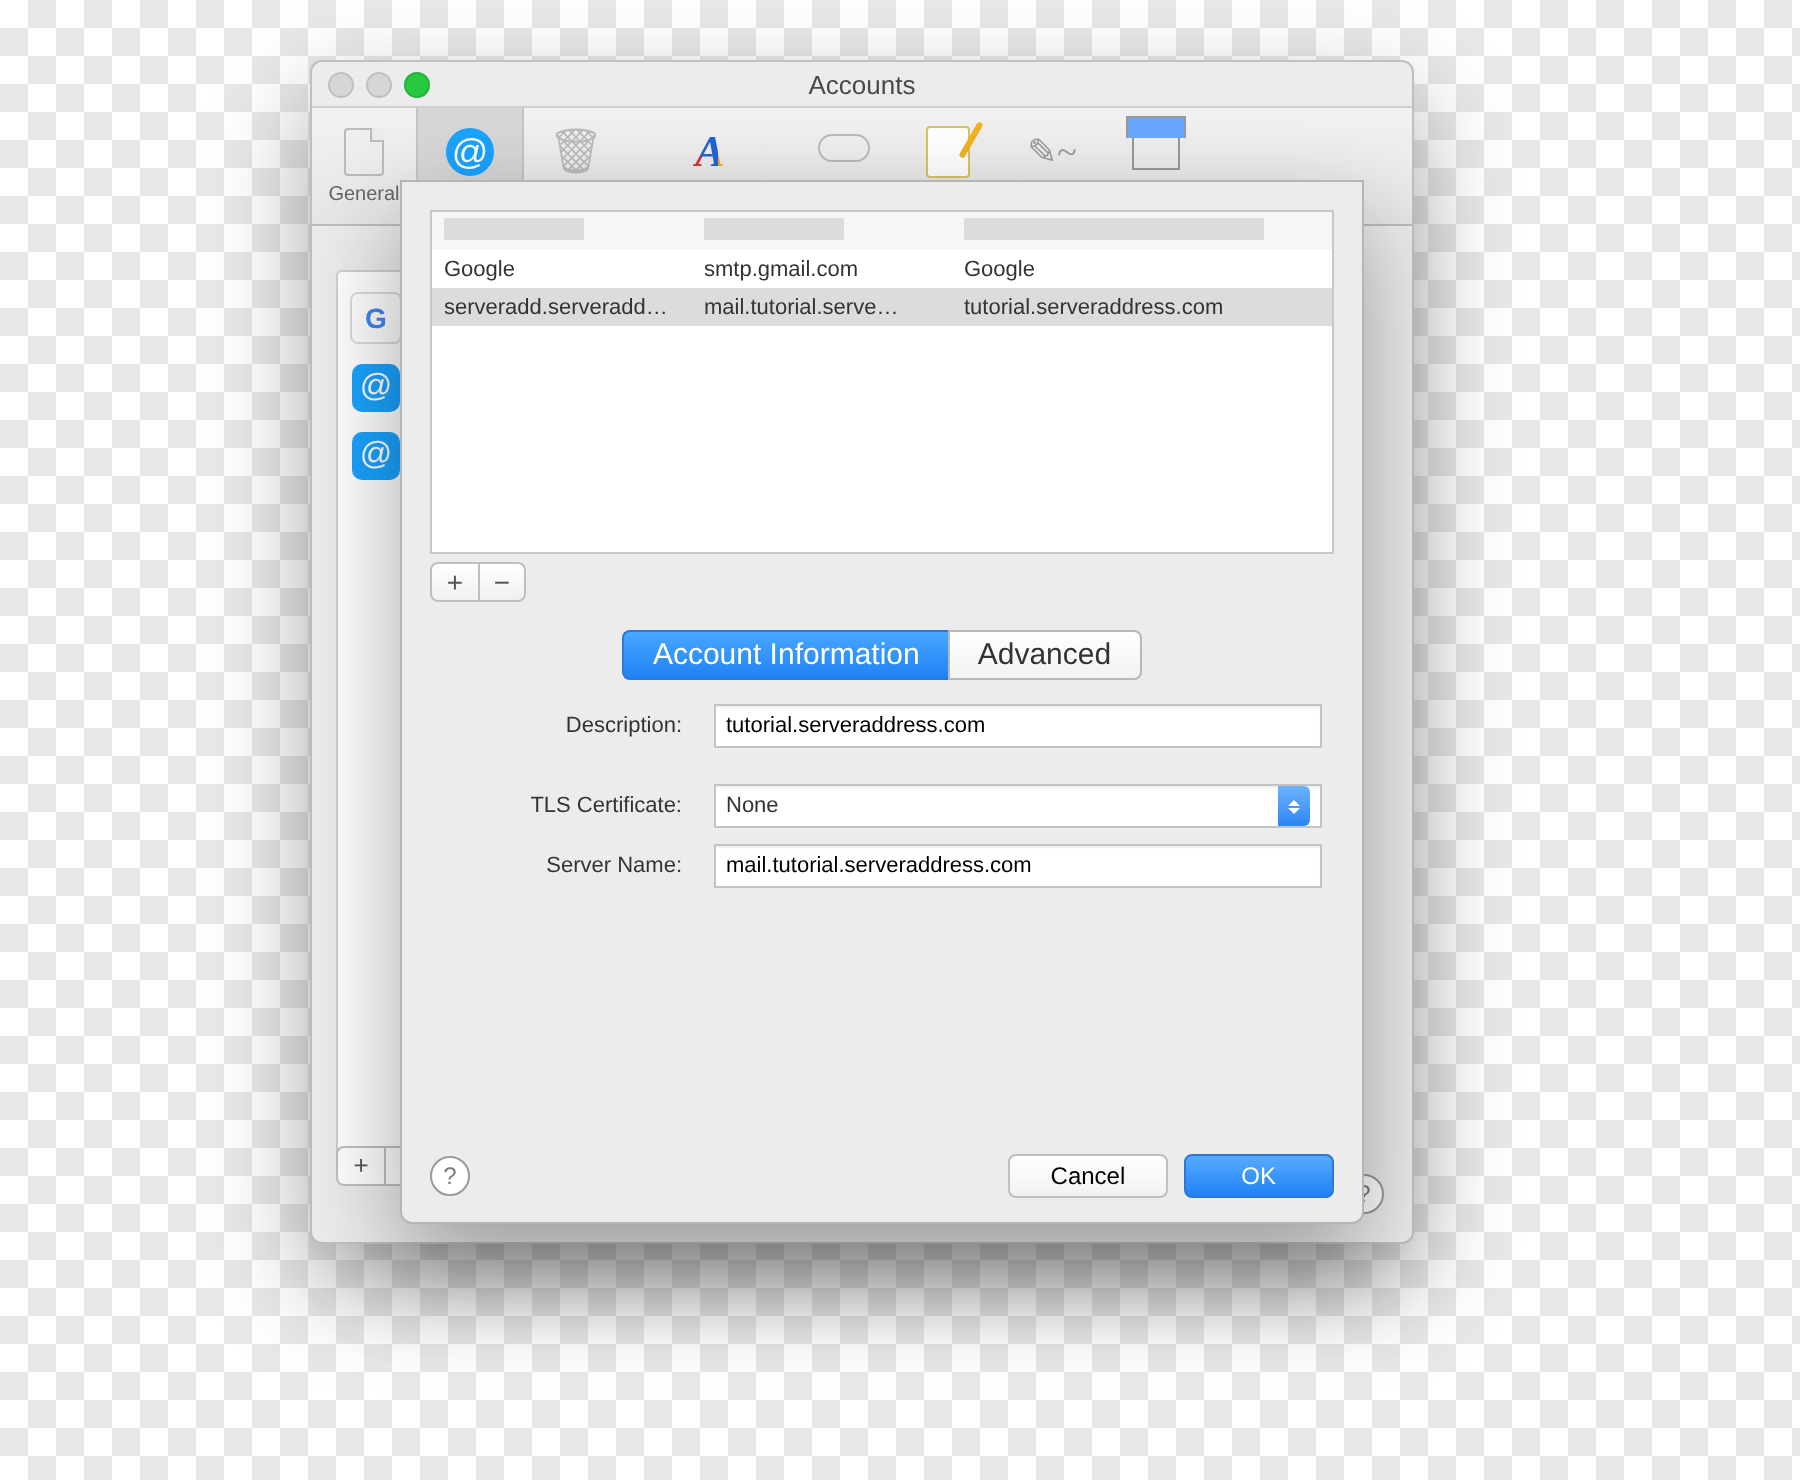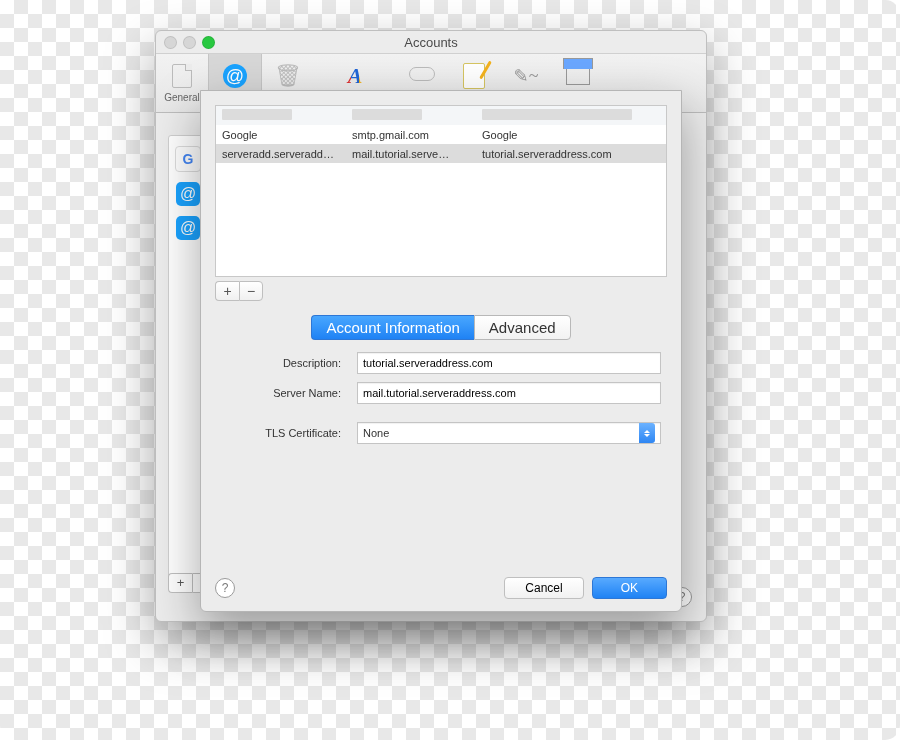--- a/index.html
+++ b/index.html
@@ -8,21 +8,20 @@
     width:900px;height:740px;
     background-image:
       linear-gradient(45deg,#e8e8e8 25%,transparent 25%),
       linear-gradient(-45deg,#e8e8e8 25%,transparent 25%),
       linear-gradient(45deg,transparent 75%,#e8e8e8 75%),
       linear-gradient(-45deg,transparent 75%,#e8e8e8 75%);
     background-size:28px 28px;
     background-position:0 0,0 14px,14px -14px,-14px 0;
     background-color:#fff;
     position:relative;
-    border-radius:15px;
   }
   .main-window{
     position:absolute;left:155px;top:30px;width:550px;height:590px;
     background:#ececec;border:1px solid #bfbfbf;border-radius:6px;
     box-shadow:0 20px 50px rgba(0,0,0,.35);
   }
   .titlebar{height:22px;display:flex;align-items:center;position:relative;border-bottom:1px solid #d0d0d0;}
   .traffic{display:flex;gap:6px;margin-left:8px;}
   .traffic span{width:11px;height:11px;border-radius:50%;border:1px solid rgba(0,0,0,.1);}
   .red{background:#d6d6d6}.yellow{background:#d6d6d6}.green{background:#28c840}
@@ -195,31 +194,31 @@
 
     <div class="seg">
       <div class="on">Account Information</div>
       <div>Advanced</div>
     </div>
 
     <div class="formrow">
       <label>Description:</label>
       <input type="text" value="tutorial.serveraddress.com" style="">
     </div>
-    <div class="formrow">
-      <label>Server Name:</label>
-      <input type="text" value="mail.tutorial.serveraddress.com" style="">
-    </div>
     <div class="formrow" style="margin-top:18px">
       <label>TLS Certificate:</label>
       <div class="select">
         <span>None</span>
         <span class="knob"></span>
       </div>
     </div>
+    <div class="formrow">
+      <label>Server Name:</label>
+      <input type="text" value="mail.tutorial.serveraddress.com" style="">
+    </div>
 
     <div class="sheet-footer">
       <div class="help">?</div>
       <div class="push"></div>
       <button class="btn">Cancel</button>
       <button class="btn primary">OK</button>
     </div>
   </div>
 
 </div>

